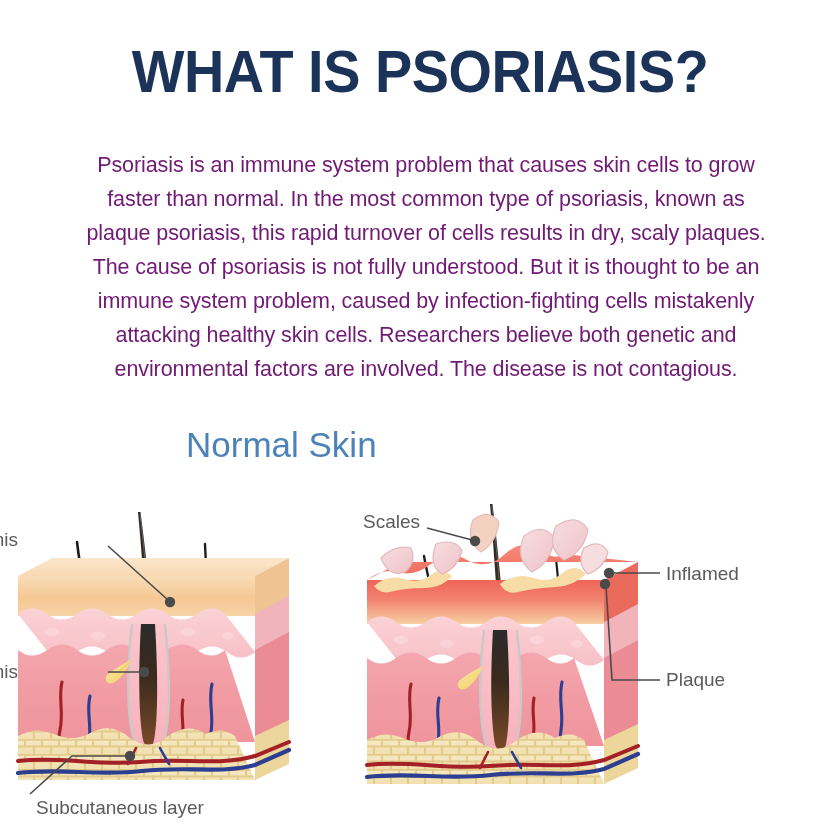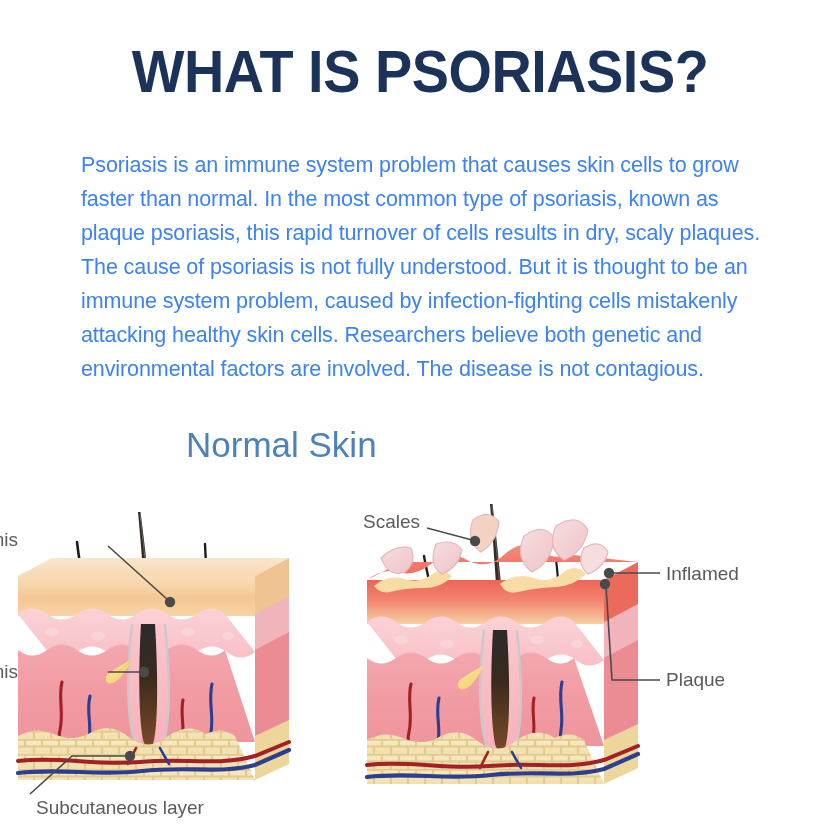--- a/index.html
+++ b/index.html
@@ -42,22 +42,23 @@
   .body-copy {
     position: absolute;
     left: 81px;
     top: 148px;
     width: 690px;
   }
   .body-copy p {
     margin: 0;
     font-size: 21.5px;
     line-height: 34px;
-    color: #3b82f6;
+    color: #701a75;
     letter-spacing: -0.1px;
+    text-align: center;
   }
 
   
   .headings {
     position: absolute;
     top: 422px;
     left: 0;
     width: 696px;
     height: 46px;
   }

